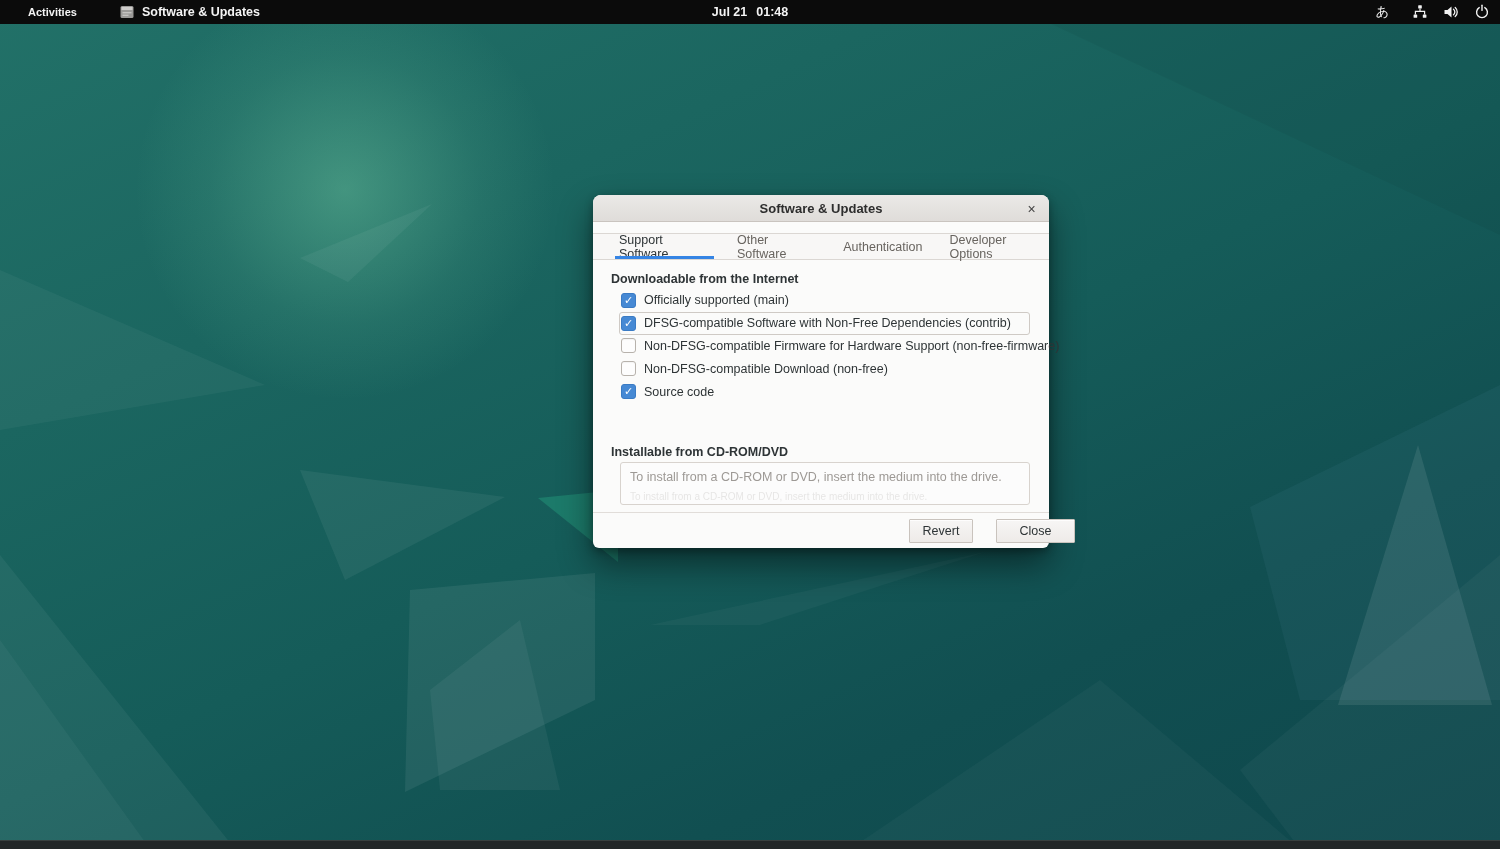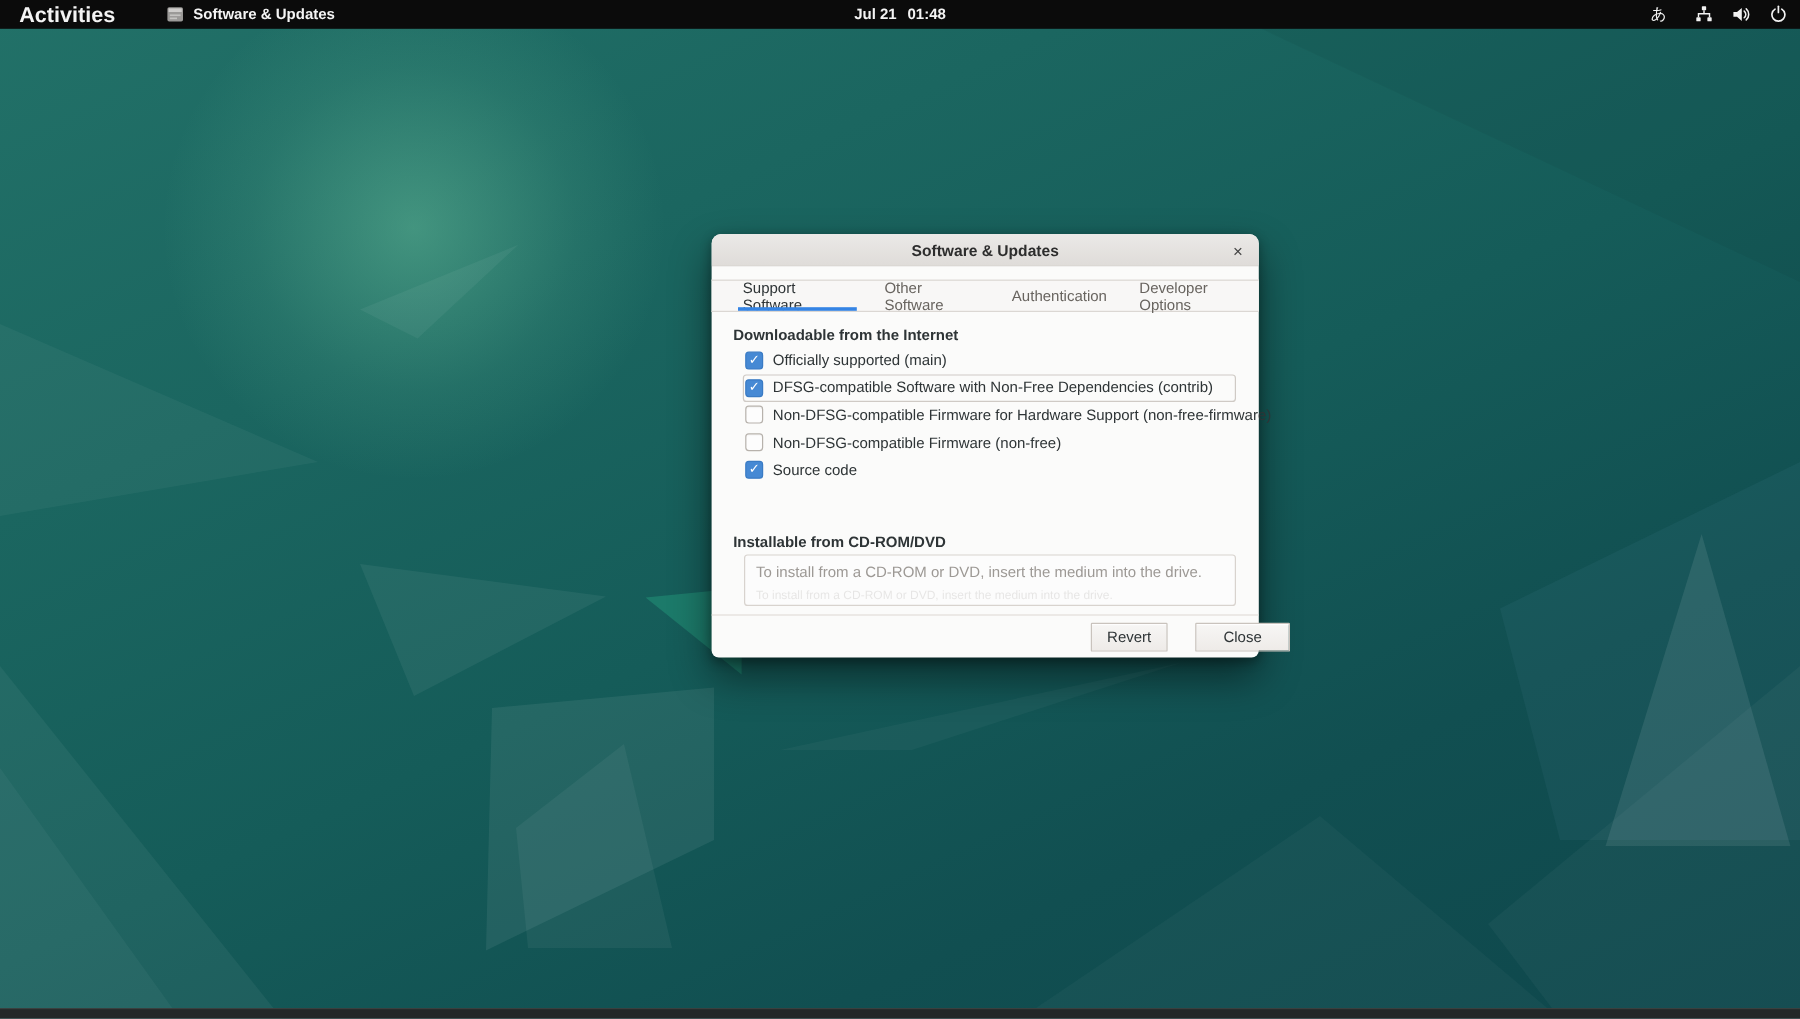--- a/index.html
+++ b/index.html
@@ -14,21 +14,21 @@
       linear-gradient(155deg, #227168 0%, #1b6660 28%, #155c59 52%, #114f51 75%, #0e474c 100%);
   }
   .desktop svg { position:absolute; inset:0; display:block; }
 
   
   .topbar {
     position:absolute; left:0; top:0; right:0; height:24px;
     background:#0b0b0b; color:#f4f4f4;
     display:flex; align-items:center; z-index:50;
   }
-  .topbar .activities { margin-left:12px; font-weight:600; font-size:18px; padding:0 4px; }
+  .topbar .activities { margin-left:24px; font-weight:600; font-size:11px; padding:0 4px; }
   .topbar .appgroup { display:flex; align-items:center; gap:7px; margin-left:38px; }
   .topbar .apptitle { font-weight:700; font-size:12.5px; }
   .topbar .clock { position:absolute; left:50%; transform:translateX(-50%); font-weight:600; display:flex; gap:9px; }
   .topbar .status { position:absolute; right:10px; display:flex; align-items:center; gap:15px; }
   .topbar .ime { font-size:13px; margin-right:8px; }
   .tb-icon { width:16px; height:16px; display:block; }
 
   
   .bottombar {
     position:absolute; left:0; right:0; bottom:0; height:9px;
@@ -221,21 +221,21 @@
     <div class="cb-row focused">
       <span class="checkbox checked">✓</span>
       <span class="cb-label">DFSG-compatible Software with Non-Free Dependencies (contrib)</span>
     </div>
     <div class="cb-row">
       <span class="checkbox"></span>
       <span class="cb-label">Non-DFSG-compatible Firmware for Hardware Support (non-free-firmware)</span>
     </div>
     <div class="cb-row">
       <span class="checkbox"></span>
-      <span class="cb-label">Non-DFSG-compatible Firmware (non-free)</span>
+      <span class="cb-label">Non-DFSG-compatible Download (non-free)</span>
     </div>
     <div class="cb-row">
       <span class="checkbox checked">✓</span>
       <span class="cb-label">Source code</span>
     </div>
   </div>
 
 
   <div class="section-heading h-cdrom">Installable from CD-ROM/DVD</div>
 

